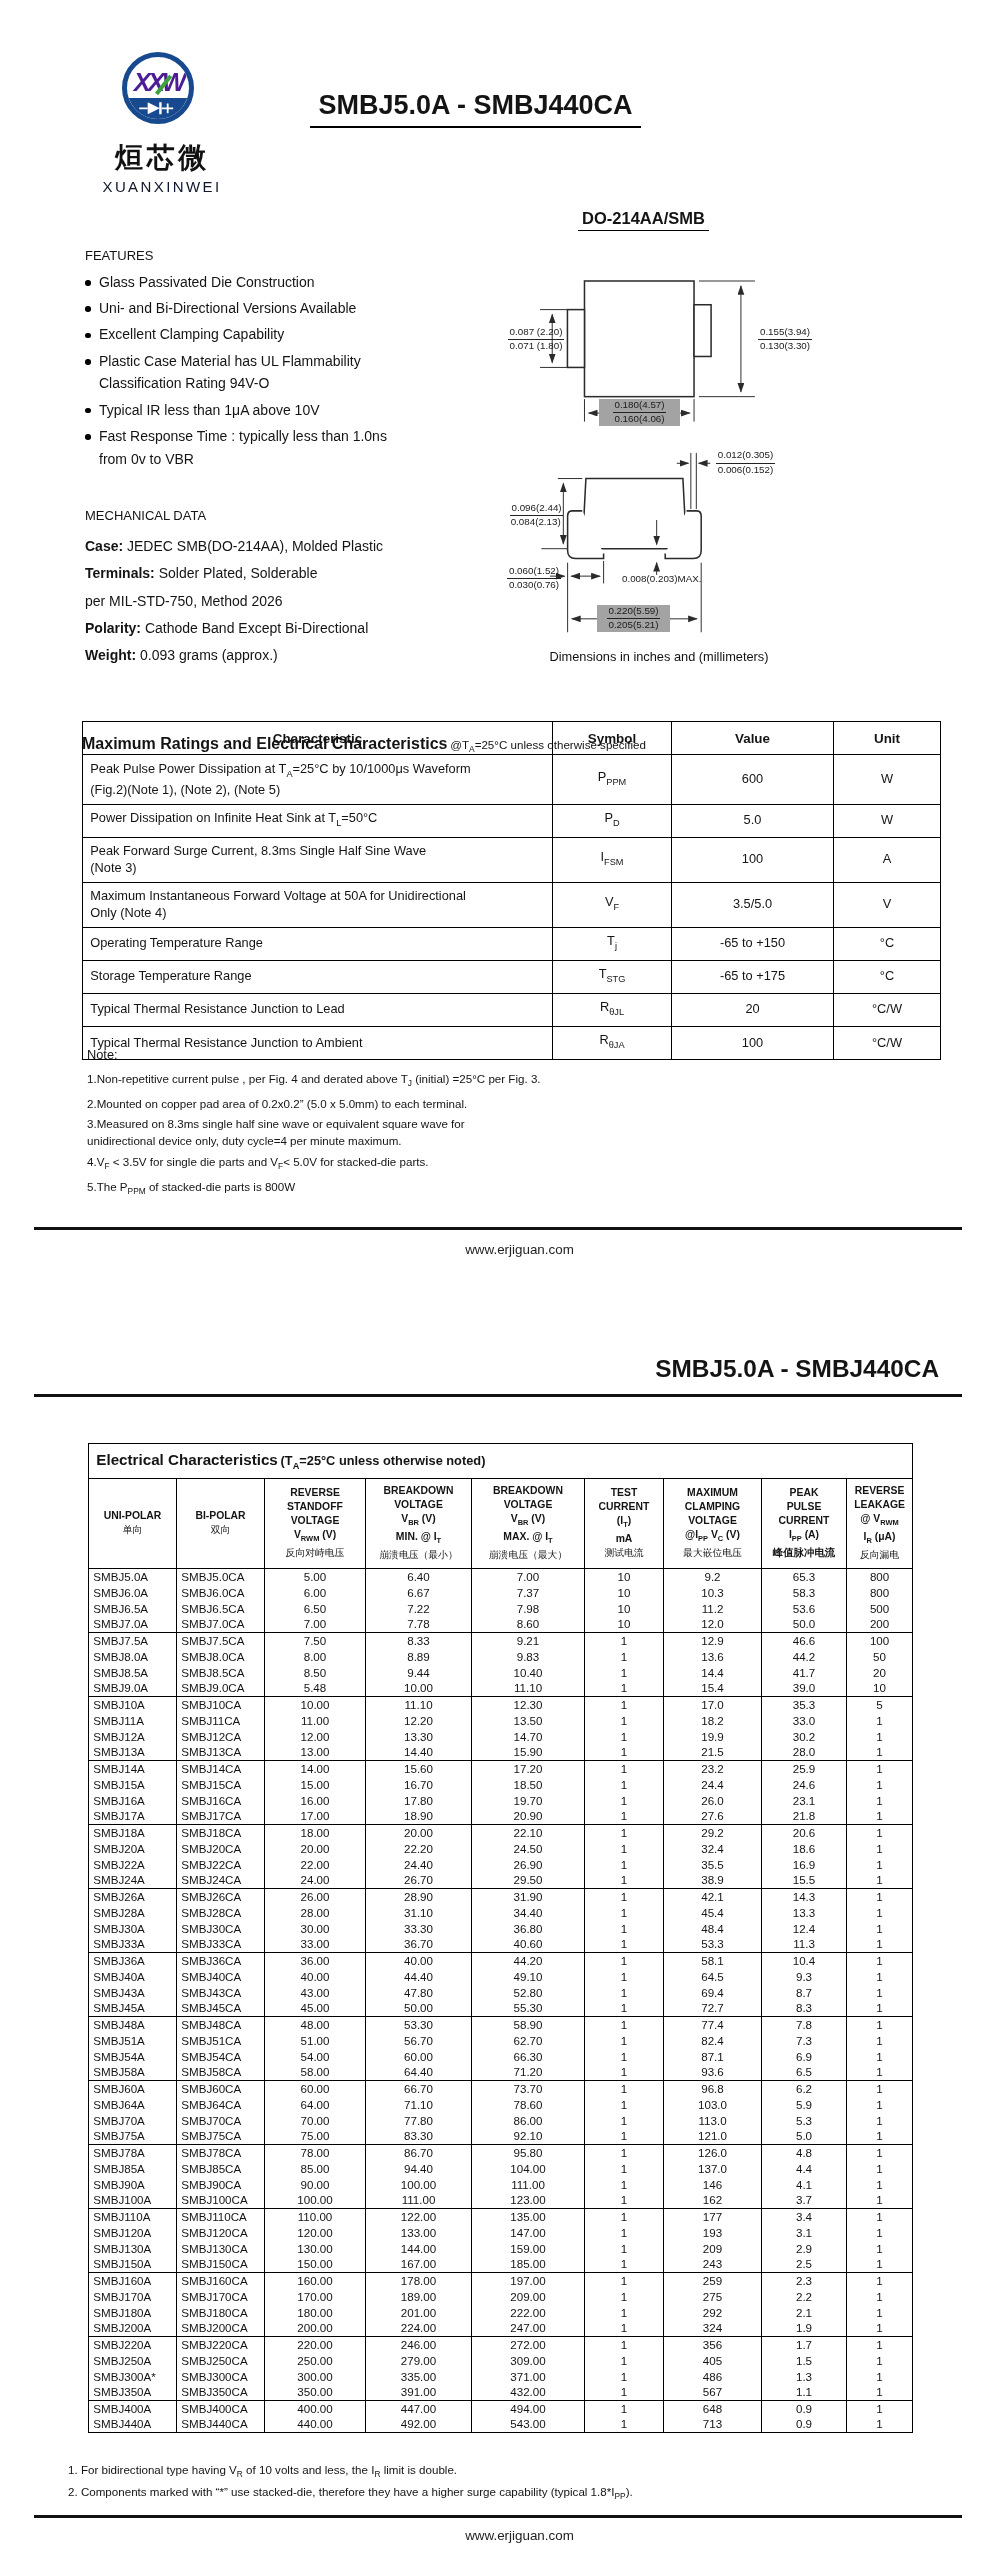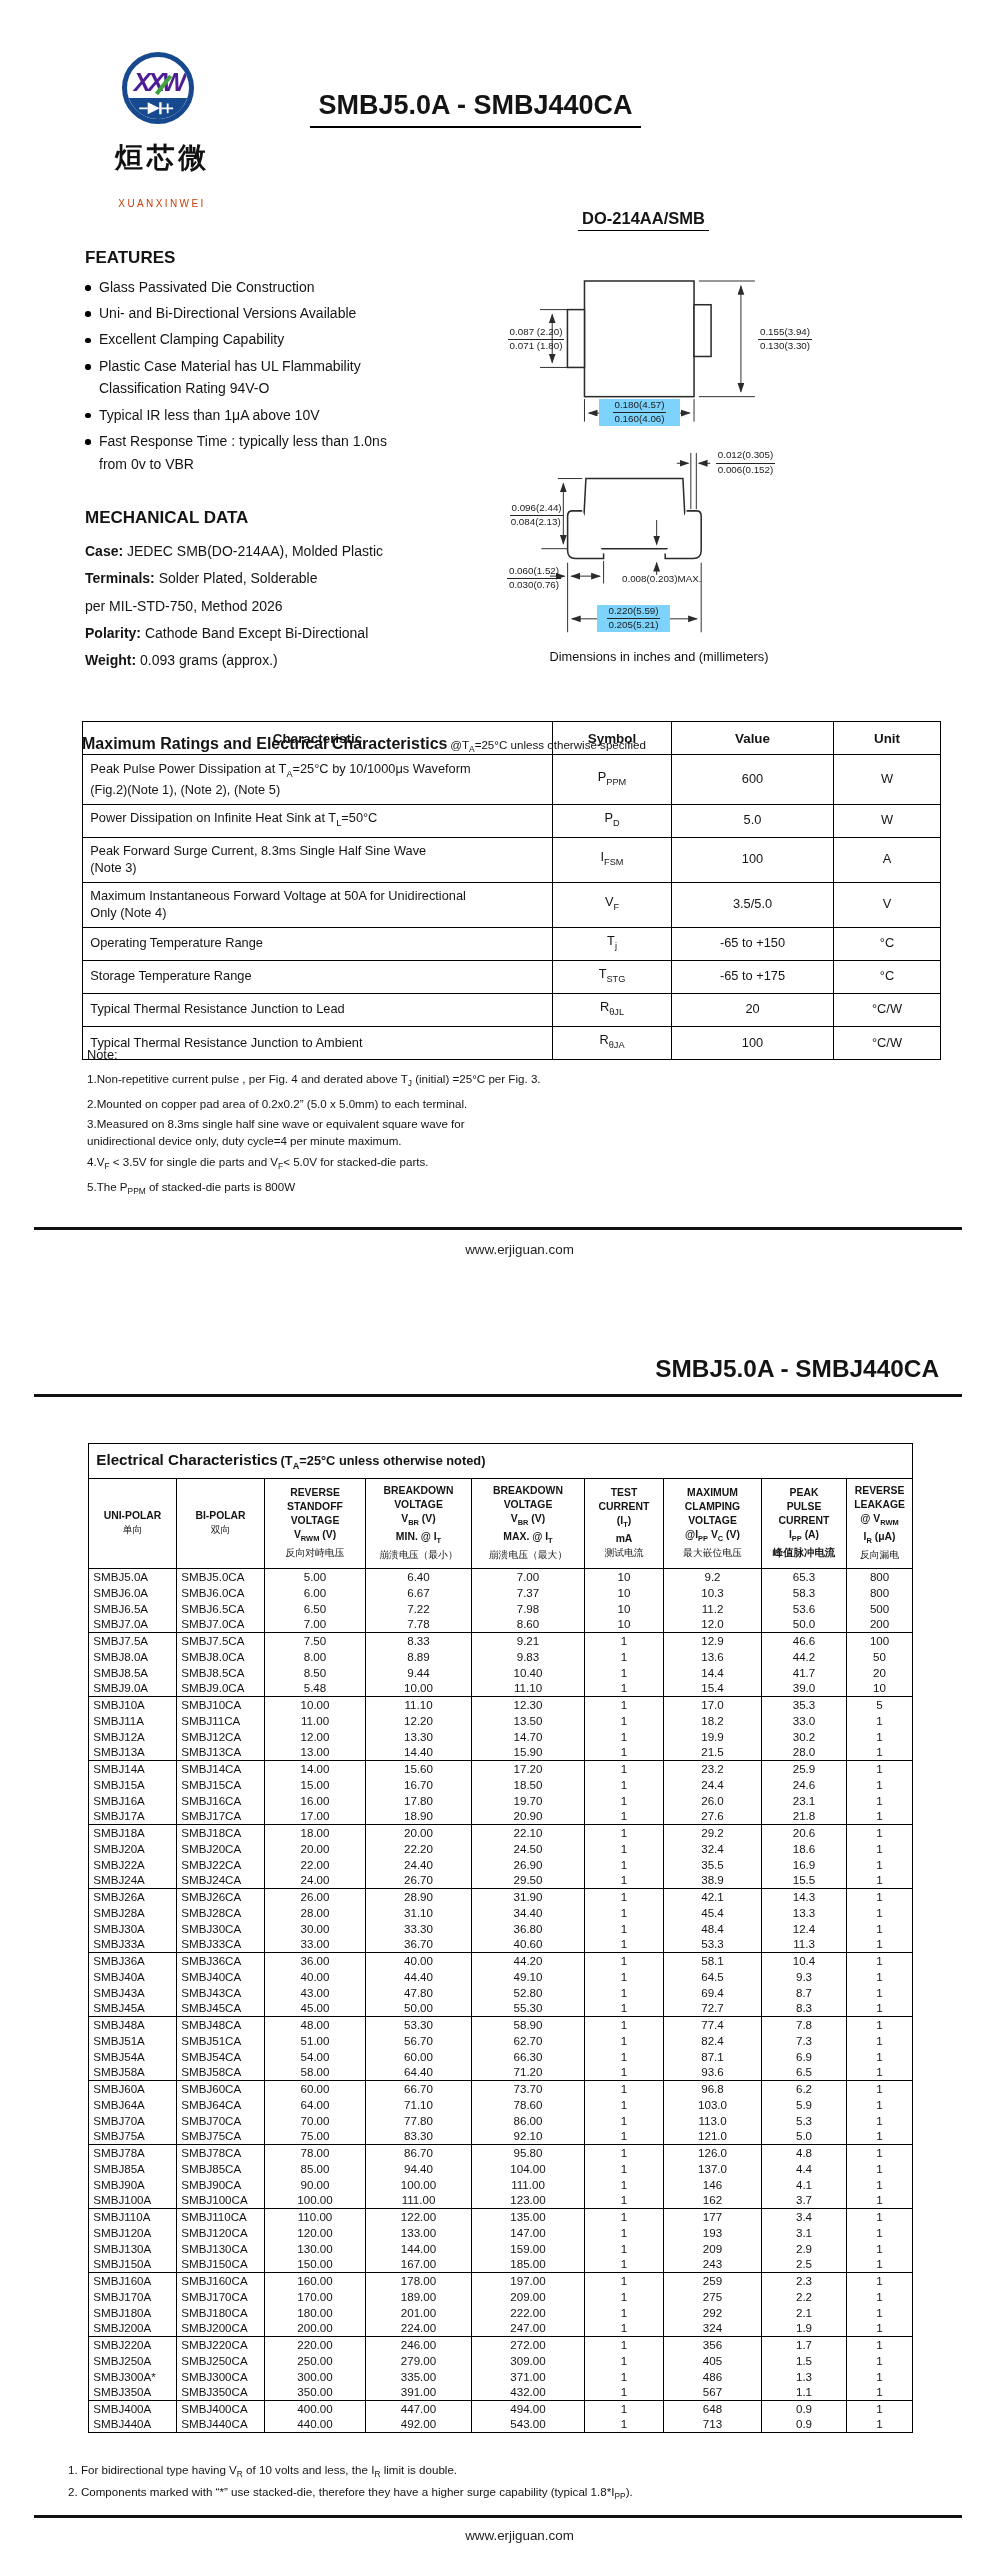--- a/index.html
+++ b/index.html
@@ -14,52 +14,52 @@
                border:5.5px solid #17498f; border-radius:50%; overflow:hidden; background:#fff; }
   .logo-xxw { position:absolute; left:0; right:0; top:11px; text-align:center;
               font-style:italic; font-weight:900; font-size:25.6px; color:#4c1d95; letter-spacing:-3px; }
   .logo-slash { position:absolute; left:24.4px; top:25.6px; width:23px; height:3.7px;
                 background:#3fa23c; transform:rotate(-52deg); }
   .logo-diode { position:absolute; left:0; right:0; bottom:0; height:21px; background:#17498f;
                 display:flex; align-items:center; justify-content:center; }
   .logo-cn { position:absolute; left:98px; top:139px; width:129px; text-align:center;
              font-size:28px; font-weight:700; letter-spacing:3.7px; color:#111; }
   .logo-en { position:absolute; left:96px; top:178px; width:132px; text-align:center;
-             font-size:10px; letter-spacing:2.4px; color:#c2410c;margin-top:20px; }
+             font-size:15px; letter-spacing:2.4px; color:#0f172a; }
 
   
   .title-block { position:absolute; left:274px; top:90px; width:403px; text-align:center; }
   .title-block h1 { display:inline-block; font-size:27px; font-weight:700; letter-spacing:0px;
                     padding:0 8.5px 4.9px 8.5px; border-bottom:2.4px solid #000; }
   .subtitle { margin-top:6.1px; font-size:18.3px; font-weight:700; line-height:22.6px; }
 
   
   .features { position:absolute; left:85px; top:248px; width:390px; }
-  .sec-h { font-size:17px; font-weight:700; margin-bottom:9.8px; }
+  .sec-h { font-size:13px; font-weight:400; margin-bottom:9.8px; }
   .feat { font-size:14px; line-height:18.3px; margin-bottom:8px; }
   .feat .blt { display:inline-block; width:5.5px; height:5.5px; border-radius:50%;
                background:#000; margin-right:8.5px; vertical-align:1.2px; }
   .feat.cont { padding-left:14px; margin-top:-3.7px; }
   .mech { position:absolute; left:85px; top:508px; width:415px; }
   .mech-line { font-size:14px; line-height:27.4px; }
 
   
   .pkg-name { position:absolute; left:537px; top:209px; width:213px; text-align:center; }
   .pkg-name span { display:inline-block; font-size:16.5px; font-weight:700;
                    border-bottom:1.8px solid #000; padding:0 3.7px 2.4px 3.7px; }
   .diagram { position:absolute; }
   #topview { left:506px; top:267px; width:342px; height:168px; }
   #sideview { left:506px; top:448px; width:427px; height:227px; }
   .diagram svg { position:absolute; left:0; top:0; }
   .dshape { fill:#fff; stroke:#2b2b2b; stroke-width:2.5; }
   .dline { stroke:#2b2b2b; stroke-width:1.6; }
   .dim { position:absolute; text-align:center; font-size:9.8px; line-height:12.8px; color:#1a1a1a; }
   .dim .t { display:inline-block; border-bottom:1.2px solid #222; padding:0 1.8px 0.6px 1.8px; }
   .dim .b { display:block; }
-  .dim.bg { background:#7dd3fc; }
+  .dim.bg { background:#a3a3a3; }
   .pkg-caption { position:absolute; left:37px; top:201px; width:232px; text-align:center;
                  font-size:12.8px; color:#111; }
 
   
   .ratings-head { position:absolute; left:82px; top:735px; width:884px; }
   .ratings-head b { font-size:16px; }
   .ratings-head .suffix { font-size:11.6px; font-weight:400; }
   #ratings { position:absolute; left:82px; top:721px; border-collapse:collapse;
              width:857px; border:1.8px solid #000; table-layout:fixed; }
   #ratings th { border:1.2px solid #000; border-bottom:1.8px solid #000; font-size:13.4px;

